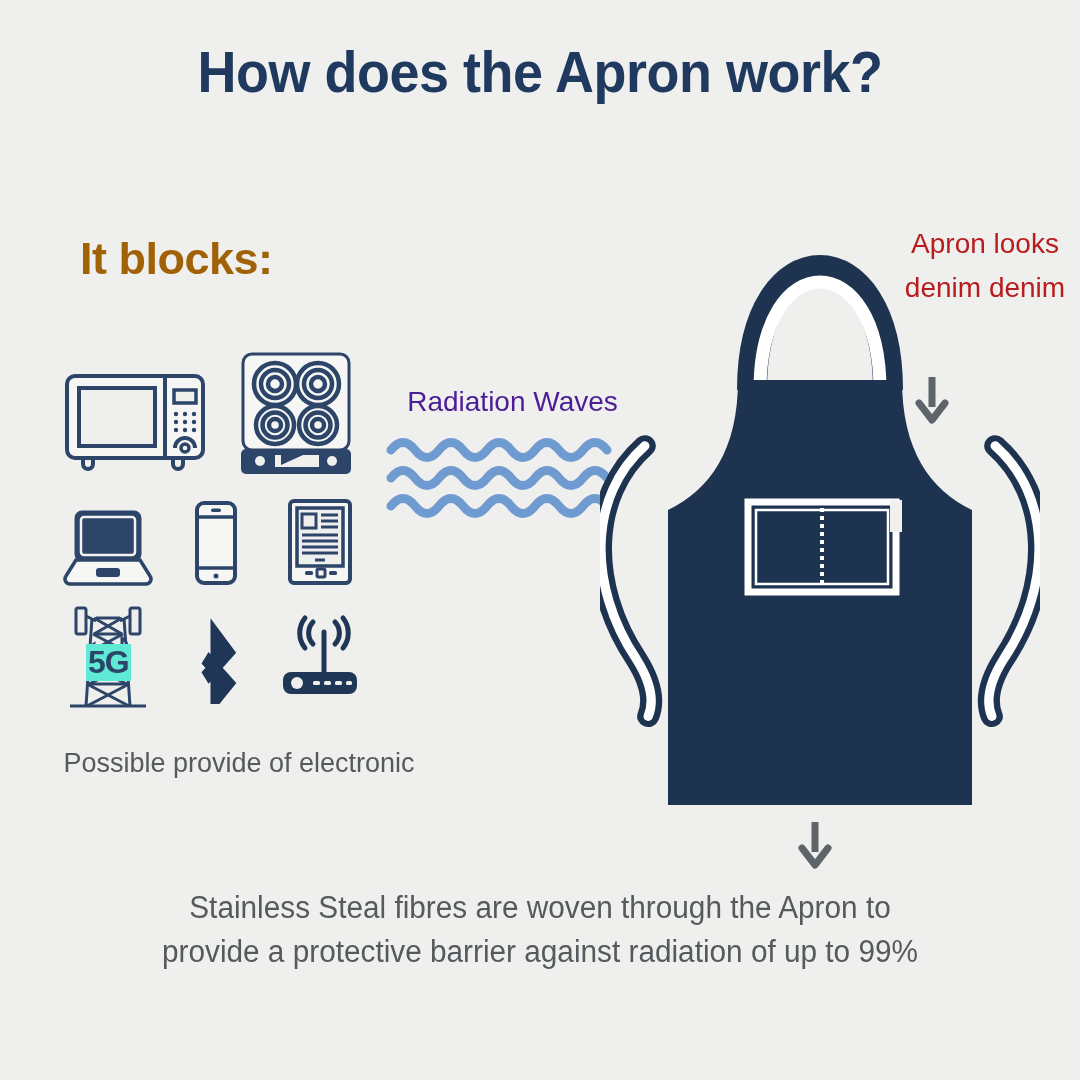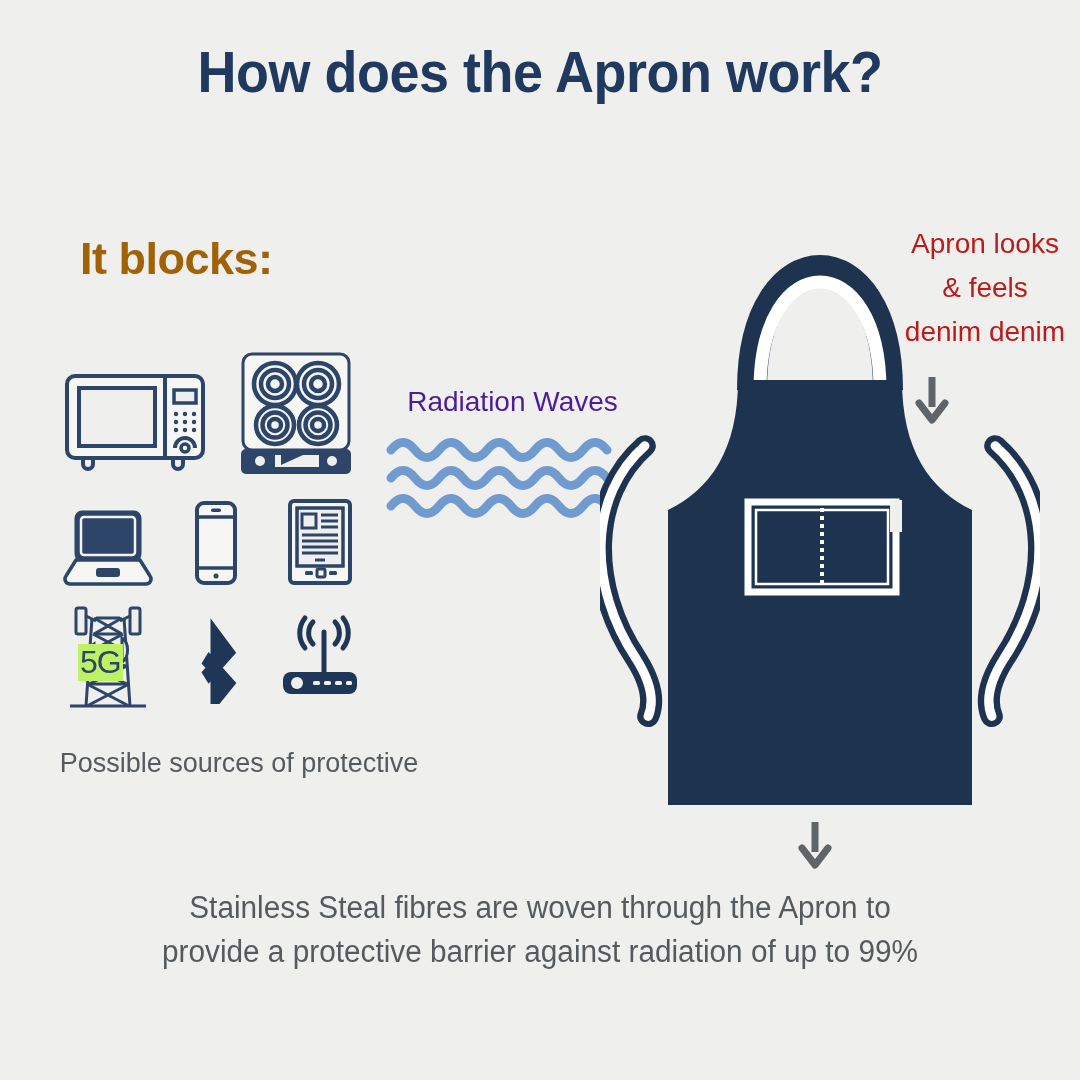--- a/index.html
+++ b/index.html
@@ -251,21 +251,21 @@
             <path d="M33 72 L71 90 M71 72 L33 90"></path>
             <path d="M31 90 L73 112 M73 90 L31 112"></path>
             <path d="M14 112 L90 112"></path>
             <rect x="20" y="14" width="10" height="26" rx="2"></rect>
             <rect x="74" y="14" width="10" height="26" rx="2"></rect>
             <path d="M30 22 L40 27 M74 22 L64 27"></path>
             <path d="M66 44 a9 13 0 0 1 0 24 z" fill="#efefee"></path>
             <path d="M38 50 a9 13 0 0 0 0 24 z" fill="#efefee"></path>
           </g>
         </svg>
-        <div style="position:absolute;left:26px;top:54px;background:#bef264;color:#2c4568;font-size:32px;font-weight:normal;padding:0 2px;letter-spacing:-1px;">5G</div>
+        <div style="position:absolute;left:34px;top:54px;background:#5eead4;color:#2c4568;font-size:32px;font-weight:bold;padding:0 2px;letter-spacing:-1px;">5G</div>
       </div>
       <div class="icon-cell" style="width:104px;height:130px;">
         <svg width="56" height="90" viewBox="0 0 56 90" style="margin-bottom:16px;">
           <path d="M17 22 L40 41 L28 52 L28 6 L40 18 L17 37" fill="none" stroke="#1f3657" stroke-width="11" stroke-linejoin="miter" stroke-linecap="butt" transform="translate(0,14) scale(1,1.35)"></path>
         </svg>
       </div>
       <div class="icon-cell" style="width:104px;height:130px;">
         <svg width="90" height="96" viewBox="0 0 90 96" style="margin-bottom:14px;">
           <rect x="8" y="62" width="74" height="22" rx="8" fill="#1f3657"></rect>
           <circle cx="22" cy="73" r="6" fill="#efefee"></circle>
@@ -281,21 +281,21 @@
             <path d="M30 38 a24 24 0 0 1 0 -30"></path>
             <path d="M60 34 a16 16 0 0 0 0 -22"></path>
             <path d="M68 38 a24 24 0 0 0 0 -30"></path>
           </g>
         </svg>
       </div>
     </div>
   </div>
 
   <div class="sources-caption">
-    <div>Possible sources of protective</div>
+    <div>Possible provide of electronic</div>
   </div>
 
   <div class="waves-label">Radiation Waves</div>
   <div class="waves">
     <svg width="250" height="90" viewBox="0 0 250 90">
       <g fill="none" stroke="#6f9bd1" stroke-width="9" stroke-linecap="round">
         <path d="M6 18 q12 -15 24 0 t24 0 t24 0 t24 0 t24 0 t24 0 t24 0 t24 0 t24 0"></path>
         <path d="M6 46 q12 -15 24 0 t24 0 t24 0 t24 0 t24 0 t24 0 t24 0 t24 0 t24 0"></path>
         <path d="M6 74 q12 -15 24 0 t24 0 t24 0 t24 0 t24 0 t24 0 t24 0 t24 0 t24 0"></path>
       </g>
@@ -328,21 +328,20 @@
         <rect x="148" y="312" width="148" height="90" fill="none" stroke="#ffffff" stroke-width="7"></rect>
         <rect x="156" y="320" width="132" height="74" fill="none" stroke="#ffffff" stroke-width="2.5"></rect>
         <line x1="222" y1="318" x2="222" y2="398" stroke="#ffffff" stroke-width="4" stroke-dasharray="4 4"></line>
         <rect x="290" y="310" width="12" height="32" fill="#f0f0ef"></rect>
       </g>
     </svg>
   </div>
 
   <div class="denim-note">
     <div>Apron looks</div>
-    <div>&amp; feels</div>
     <div>denim denim</div>
   </div>
   <div class="denim-arrow">
     <svg width="40" height="50" viewBox="0 0 40 50">
       <line x1="20" y1="2" x2="20" y2="32" stroke="#5f6469" stroke-width="7"></line>
       <path d="M7 28 L20 45 L33 28" fill="none" stroke="#5f6469" stroke-width="7" stroke-linejoin="round" stroke-linecap="round"></path>
     </svg>
   </div>
 
   <div class="bottom-arrow">

